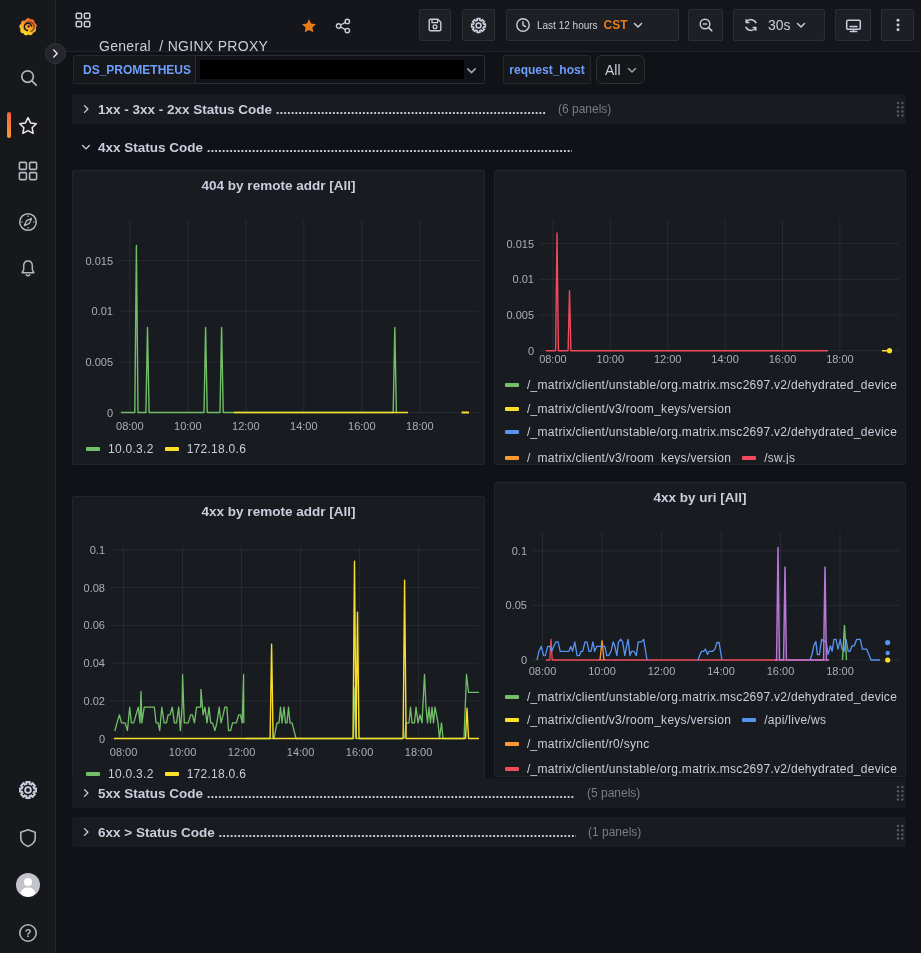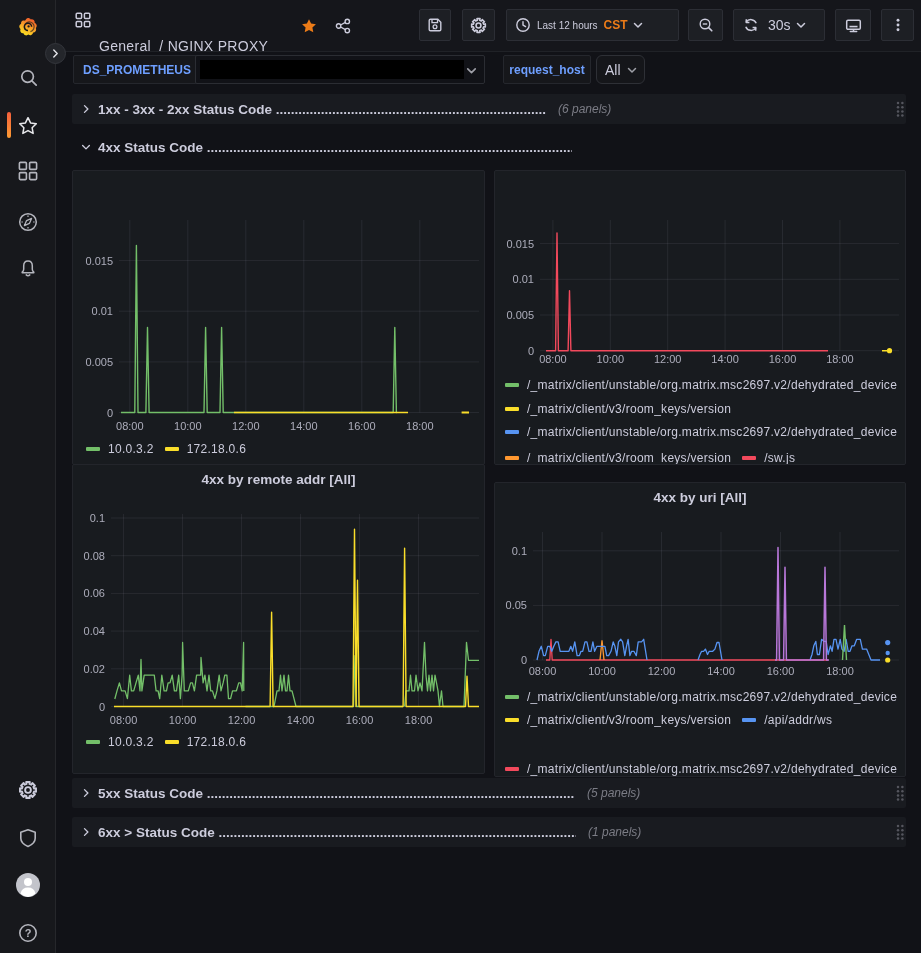--- a/index.html
+++ b/index.html
@@ -2,21 +2,21 @@
 <html><head><meta charset="utf-8"><style>
 * { margin:0; padding:0; box-sizing:border-box; }
 html,body { width:921px; height:953px; background:#111217; font-family:"Liberation Sans",sans-serif; overflow:hidden; }
 #sidebar { position:absolute; left:0; top:0; width:56px; height:953px; background:#17181c; border-right:1px solid #26272b; box-sizing:border-box; }
 #navbar { position:absolute; left:56px; top:0; width:865px; height:52px; background:#15161b; border-bottom:1px solid #202227; }
 .navbtn { position:absolute; top:9px; height:32px; background:#1d1f24; border:1px solid #2c2e35; border-radius:2px; display:flex; align-items:center; justify-content:center; color:#ccccdc; }
 .sideicon { position:absolute; left:0; width:56px; display:flex; justify-content:center; }
 .vlabel { position:absolute; height:29px; background:#16171b; border:1px solid #25272d; border-radius:2px; display:flex; align-items:center; justify-content:center; color:#6e9fff; font-weight:700; font-size:12px; }
 .rowhdr { position:absolute; left:72px; width:834px; height:30px; background:#191b20; border-radius:2px; display:flex; align-items:center; color:#ccccdc; }
 .rowtitle { font-size:13.5px; font-weight:700; white-space:nowrap; overflow:hidden; }
-.npanels { font-size:12px; font-style:italic; color:#7b7c85; margin-left:12px; white-space:nowrap; }
+.npanels { font-size:12px; color:#7b7c85; margin-left:12px; white-space:nowrap; }
 .panel { position:absolute; background:#181b1f; border:1px solid #23252b; border-radius:2px; overflow:hidden; }
 .ptitle { position:absolute; top:7px; left:0; right:0; text-align:center; font-size:13.5px; font-weight:700; color:#ccccdc; }
 .lrow { position:absolute; height:16px; display:flex; align-items:center; white-space:nowrap; overflow:hidden; font-size:12px; color:#ccccdc; }
 .ldash { display:inline-block; width:14px; height:4px; border-radius:1px; margin-right:8px; flex:none; }
 .ltxt { margin-right:11px; letter-spacing:0.28px; }
 svg { display:block; }
 </style></head>
 <body>
 <div id="sidebar">
   <div class="sideicon" style="top:17px">
@@ -231,20 +231,21 @@
 <div style="position:absolute;left:72px;top:132px;width:834px;height:30px;display:flex;align-items:center;color:#ccccdc">
     <span style="margin:0 6px 0 8px">
       <svg width="12" height="12" viewBox="0 0 16 16">
         <path d="M3.5 6 L8 10.5 L12.5 6" stroke="#ccccdc" stroke-width="1.8" fill="none" stroke-linecap="round" stroke-linejoin="round"></path>
       </svg>
     </span>
     <span class="rowtitle" style="max-width:474px">4xx Status Code ............................................................................................................................................</span>
   </div>
 
 <div class="panel" style="left:72px;top:170px;width:413px;height:295px">
+  <div class="ptitle">404 by remote addr [All]</div>
   <svg width="411" height="293" viewBox="0 0 411 293">
       <line x1="56.8" y1="49" x2="56.8" y2="241.5" stroke="rgba(204,204,220,0.09)" stroke-width="1"></line>
       <line x1="114.8" y1="49" x2="114.8" y2="241.5" stroke="rgba(204,204,220,0.09)" stroke-width="1"></line>
       <line x1="172.8" y1="49" x2="172.8" y2="241.5" stroke="rgba(204,204,220,0.09)" stroke-width="1"></line>
       <line x1="230.8" y1="49" x2="230.8" y2="241.5" stroke="rgba(204,204,220,0.09)" stroke-width="1"></line>
       <line x1="288.8" y1="49" x2="288.8" y2="241.5" stroke="rgba(204,204,220,0.09)" stroke-width="1"></line>
       <line x1="346.8" y1="49" x2="346.8" y2="241.5" stroke="rgba(204,204,220,0.09)" stroke-width="1"></line>
       <line x1="46" y1="241.5" x2="406" y2="241.5" stroke="rgba(204,204,220,0.09)" stroke-width="1"></line>
       <line x1="46" y1="190.9" x2="406" y2="190.9" stroke="rgba(204,204,220,0.09)" stroke-width="1"></line>
       <line x1="46" y1="140.2" x2="406" y2="140.2" stroke="rgba(204,204,220,0.09)" stroke-width="1"></line>
@@ -308,21 +309,21 @@
       <span class="ldash" style="background:#5794f2"></span>
       <span class="ltxt">/_matrix/client/unstable/org.matrix.msc2697.v2/dehydrated_device</span>
     </div>
   <div class="lrow" style="top:278.5px;left:10px;width:394px">
       <span class="ldash" style="background:#ff9830"></span>
       <span class="ltxt">/_matrix/client/v3/room_keys/version</span>
       <span class="ldash" style="background:#f2495c"></span>
       <span class="ltxt">/sw.js</span>
     </div>
 </div>
-<div class="panel" style="left:72px;top:464px;width:413px;height:310px">
+<div class="panel" style="left:72px;top:496px;width:413px;height:310px">
   <div class="ptitle">4xx by remote addr [All]</div>
   <svg width="411" height="293" viewBox="0 0 411 293">
       <line x1="50.6" y1="49" x2="50.6" y2="241.5" stroke="rgba(204,204,220,0.09)" stroke-width="1"></line>
       <line x1="109.6" y1="49" x2="109.6" y2="241.5" stroke="rgba(204,204,220,0.09)" stroke-width="1"></line>
       <line x1="168.6" y1="49" x2="168.6" y2="241.5" stroke="rgba(204,204,220,0.09)" stroke-width="1"></line>
       <line x1="227.6" y1="49" x2="227.6" y2="241.5" stroke="rgba(204,204,220,0.09)" stroke-width="1"></line>
       <line x1="286.6" y1="49" x2="286.6" y2="241.5" stroke="rgba(204,204,220,0.09)" stroke-width="1"></line>
       <line x1="345.6" y1="49" x2="345.6" y2="241.5" stroke="rgba(204,204,220,0.09)" stroke-width="1"></line>
       <line x1="38" y1="241.5" x2="406" y2="241.5" stroke="rgba(204,204,220,0.09)" stroke-width="1"></line>
       <line x1="38" y1="203.8" x2="406" y2="203.8" stroke="rgba(204,204,220,0.09)" stroke-width="1"></line>
@@ -387,21 +388,25 @@
 <circle cx="392.7" cy="177.0" r="2.6" fill="#fade2a"></circle>
 </svg>
   <div class="lrow" style="top:205.5px;left:10px;width:394px">
       <span class="ldash" style="background:#73bf69"></span>
       <span class="ltxt">/_matrix/client/unstable/org.matrix.msc2697.v2/dehydrated_device</span>
     </div>
   <div class="lrow" style="top:229px;left:10px;width:394px">
       <span class="ldash" style="background:#fade2a"></span>
       <span class="ltxt">/_matrix/client/v3/room_keys/version</span>
       <span class="ldash" style="background:#5794f2"></span>
-      <span class="ltxt">/api/addr/ws</span>
+      <span class="ltxt">/api/live/ws</span>
+    </div>
+  <div class="lrow" style="top:252.5px;left:10px;width:394px">
+      <span class="ldash" style="background:#ff9830"></span>
+      <span class="ltxt">/_matrix/client/r0/sync</span>
     </div>
   <div class="lrow" style="top:277.5px;left:10px;width:394px">
       <span class="ldash" style="background:#f2495c"></span>
       <span class="ltxt">/_matrix/client/unstable/org.matrix.msc2697.v2/dehydrated_device</span>
     </div>
 </div>
 
 <div class="rowhdr" style="top:778px">
     <span style="margin:0 6px 0 8px">
       <svg width="12" height="12" viewBox="0 0 16 16">

